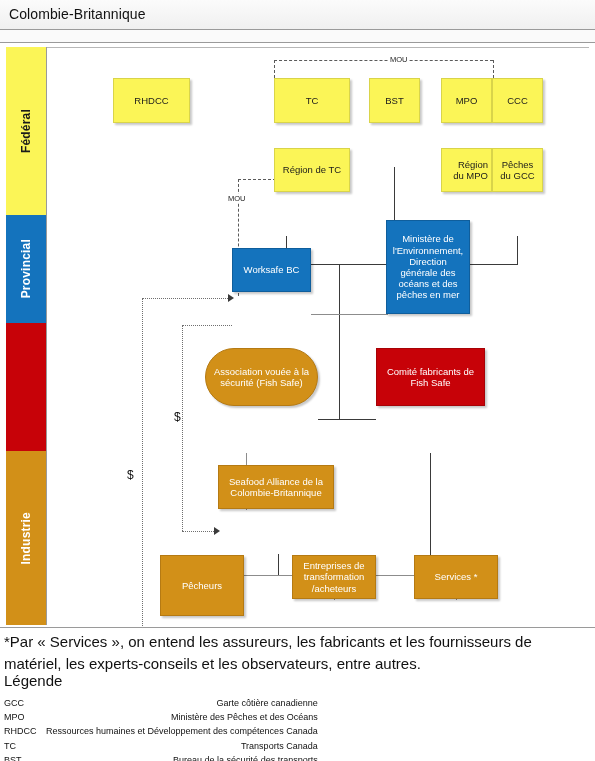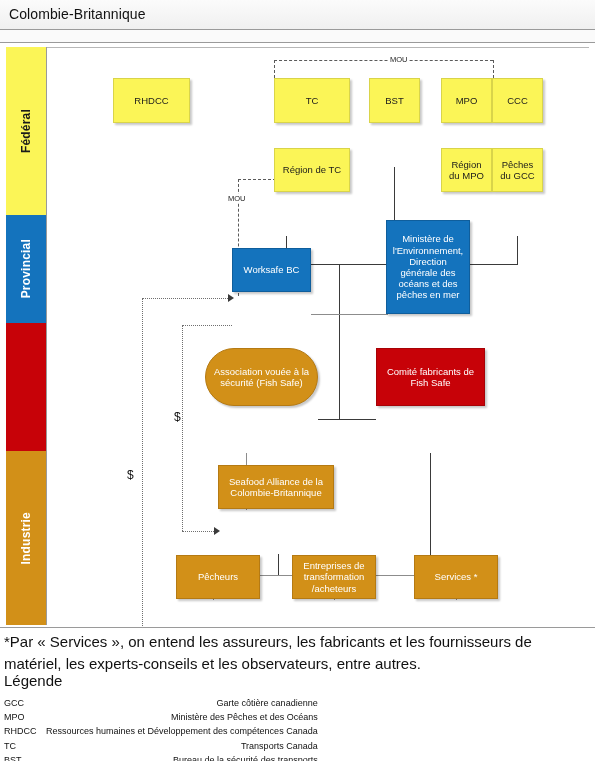--- a/index.html
+++ b/index.html
@@ -188,21 +188,21 @@
   </div>
 
   <div class="node yellow" style="left:492px;top:34px;width:51px;height:45px;">
     <span>CCC</span>
   </div>
 
   <div class="node yellow" style="left:274px;top:104px;width:76px;height:44px;">
     <span>Région de TC</span>
   </div>
 
-  <div class="node yellow" style="left:441px;top:104px;width:51px;height:44px;">
+  <div class="node yellow" style="left:441px;top:104px;width:51px;height:44px;text-align:right;">
     <span>Région du MPO</span>
   </div>
 
   <div class="node yellow" style="left:492px;top:104px;width:51px;height:44px;">
     <span>Pêches du GCC</span>
   </div>
 
   <div class="node blue" style="left:232px;top:204px;width:79px;height:44px;">
     <span>Worksafe BC</span>
   </div>
@@ -216,21 +216,21 @@
   </div>
 
   <div class="node red" style="left:376px;top:304px;width:109px;height:58px;">
     <span>Comité fabricants de Fish Safe</span>
   </div>
 
   <div class="node orange" style="left:218px;top:421px;width:116px;height:44px;">
     <span>Seafood Alliance de la Colombie-Britannique</span>
   </div>
 
-  <div class="node orange" style="left:176px;top:511px;width:84px;height:44px;">
+  <div class="node orange" style="left:160px;top:511px;width:84px;height:61px;">
     <span>Pêcheurs</span>
   </div>
 
   <div class="node orange" style="left:292px;top:511px;width:84px;height:44px;">
     <span>Entreprises de transformation /acheteurs</span>
   </div>
 
   <div class="node orange" style="left:414px;top:511px;width:84px;height:44px;">
     <span>Services *</span>
   </div>

